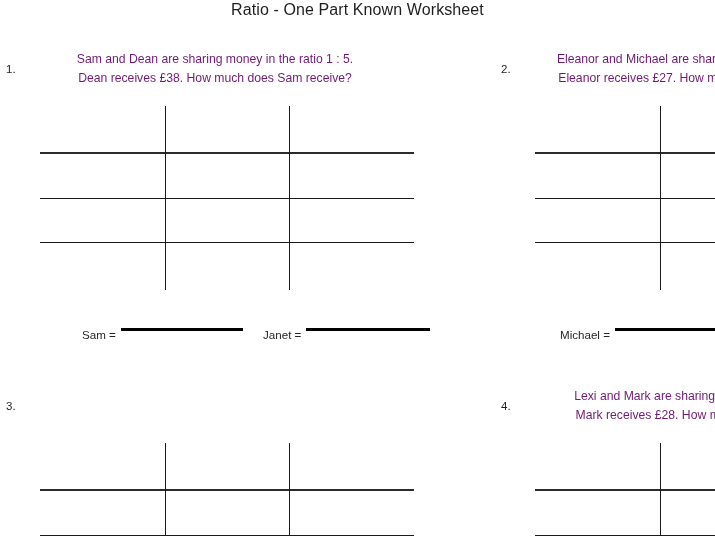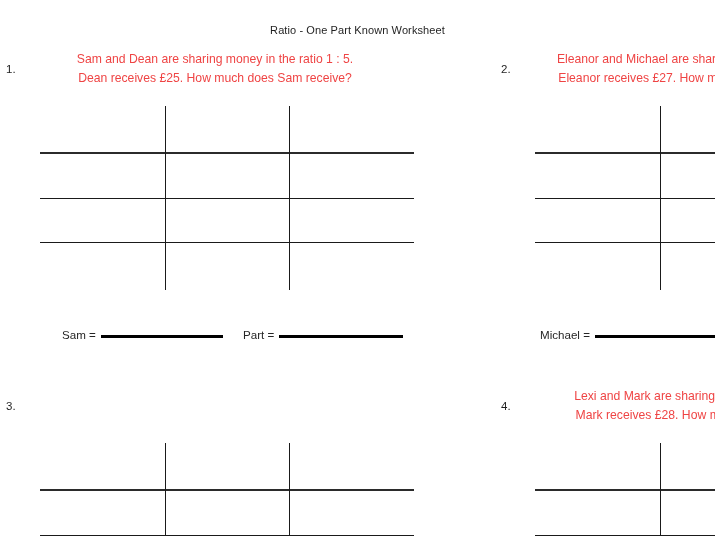--- a/index.html
+++ b/index.html
@@ -20,25 +20,25 @@
     position: absolute;
     inset: 0;
     width: 715px;
     height: 536px;
     overflow: hidden;
   }
 
   
   .worksheet-title {
     position: absolute;
-    top: 20px;
+    top: 0;
     left: 0;
     width: 715px;
     text-align: center;
-    font-size: 11px;
+    font-size: 16px;
     line-height: 20px;
     color: #1f1f1f;
     letter-spacing: 0.1px;
     white-space: nowrap;
   }
 
   
   .question {
     position: absolute;
   }
@@ -46,21 +46,21 @@
     position: absolute;
     font-size: 11.5px;
     line-height: 14px;
     color: #1f1f1f;
   }
   .q-text {
     position: absolute;
     text-align: center;
     font-size: 12.2px;
     line-height: 19px;
-    color: #ef4444;
+    color: #701a75;
     white-space: nowrap;
   }
   .q-text .q-line {
     display: block;
     white-space: nowrap;
   }
 
   
   .bar-model {
     position: absolute;
@@ -79,21 +79,22 @@
     border-left: 1.6px solid #1a1a1a;
   }
 
   
   .answer-row {
     position: absolute;
   }
   .answer-slot {
     position: absolute;
     display: flex;
-    align-items: center;
+    align-items: flex-start;
+    margin-left: 20px;
   }
   .answer-label {
     font-size: 11.6px;
     line-height: 14px;
     color: #262626;
     white-space: nowrap;
     padding-bottom: 2px;
   }
   .answer-blank {
     border-bottom: 3px solid #000000;
@@ -106,38 +107,38 @@
 <div class="page">
 
   <div class="worksheet-title">Ratio - One Part Known Worksheet</div>
 
   <div class="question" style="left:0; top:48px; width:430px; height:310px;">
 
     <div class="q-number" style="left:6px; top:14px;">1.</div>
 
     <div class="q-text" style="left:30px; top:2px; width:370px;">
       <span class="q-line">Sam and Dean are sharing money in the ratio 1 : 5.</span>
-      <span class="q-line">Dean receives £25. How much does Sam receive?</span>
+      <span class="q-line">Dean receives £38. How much does Sam receive?</span>
     </div>
 
     <div class="bar-model" style="left:0; top:0; width:430px; height:250px;">
       <div class="bm-hline thick" style="left:40px; top:104px; width:374px;"></div>
       <div class="bm-hline" style="left:40px; top:150px; width:374px;"></div>
       <div class="bm-hline" style="left:40px; top:194px; width:374px;"></div>
       <div class="bm-vline" style="left:165px; top:58px; height:184px;"></div>
       <div class="bm-vline" style="left:289px; top:58px; height:184px;"></div>
     </div>
 
     <div class="answer-row" style="left:0; top:280px; width:430px; height:30px;">
       <div class="answer-slot" style="left:62px; top:0; width:168px;">
         <span class="answer-label">Sam =</span>
         <span class="answer-blank" style="width:122px;"></span>
       </div>
       <div class="answer-slot" style="left:243px; top:0; width:180px;">
-        <span class="answer-label">Part =</span>
+        <span class="answer-label">Janet =</span>
         <span class="answer-blank" style="width:124px;"></span>
       </div>
     </div>
   </div>
 
   <div class="question" style="left:495px; top:48px; width:430px; height:310px;">
 
     <div class="q-number" style="left:6px; top:14px;">2.</div>
 
     <div class="q-text" style="left:30px; top:2px; width:370px;">

